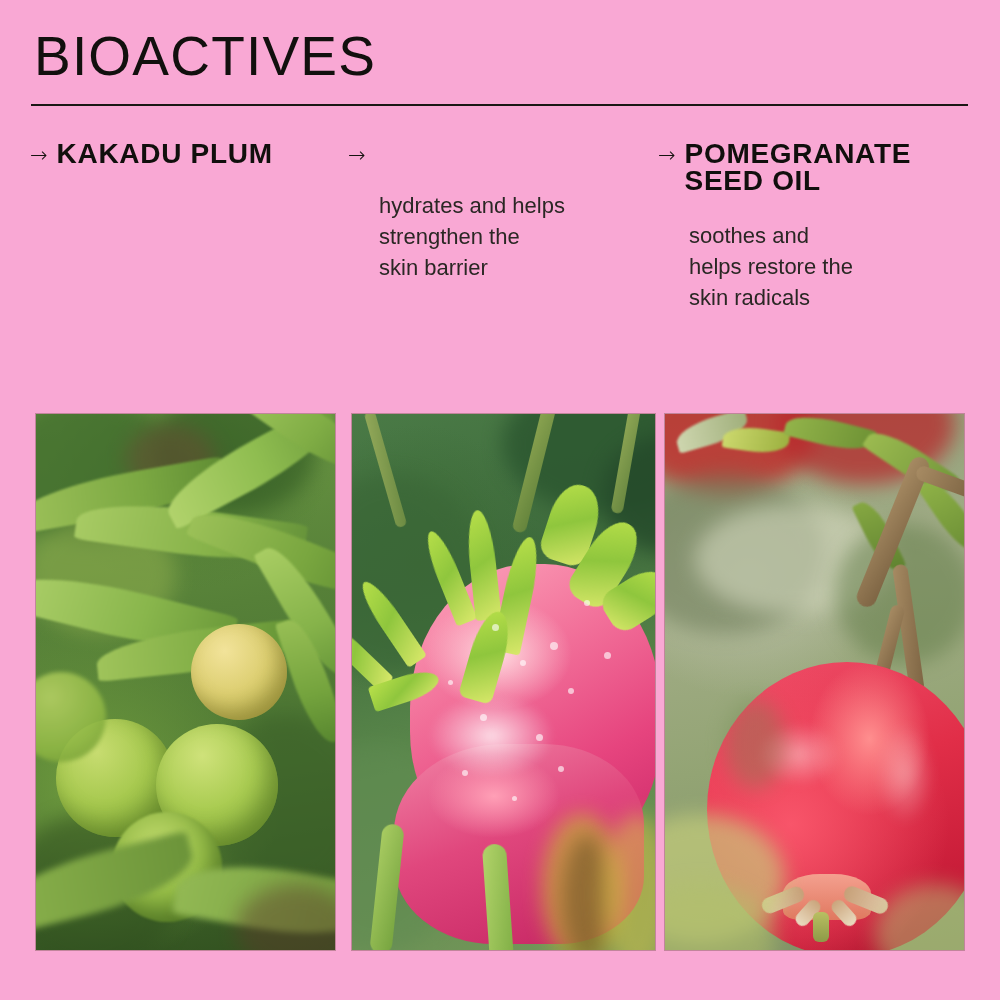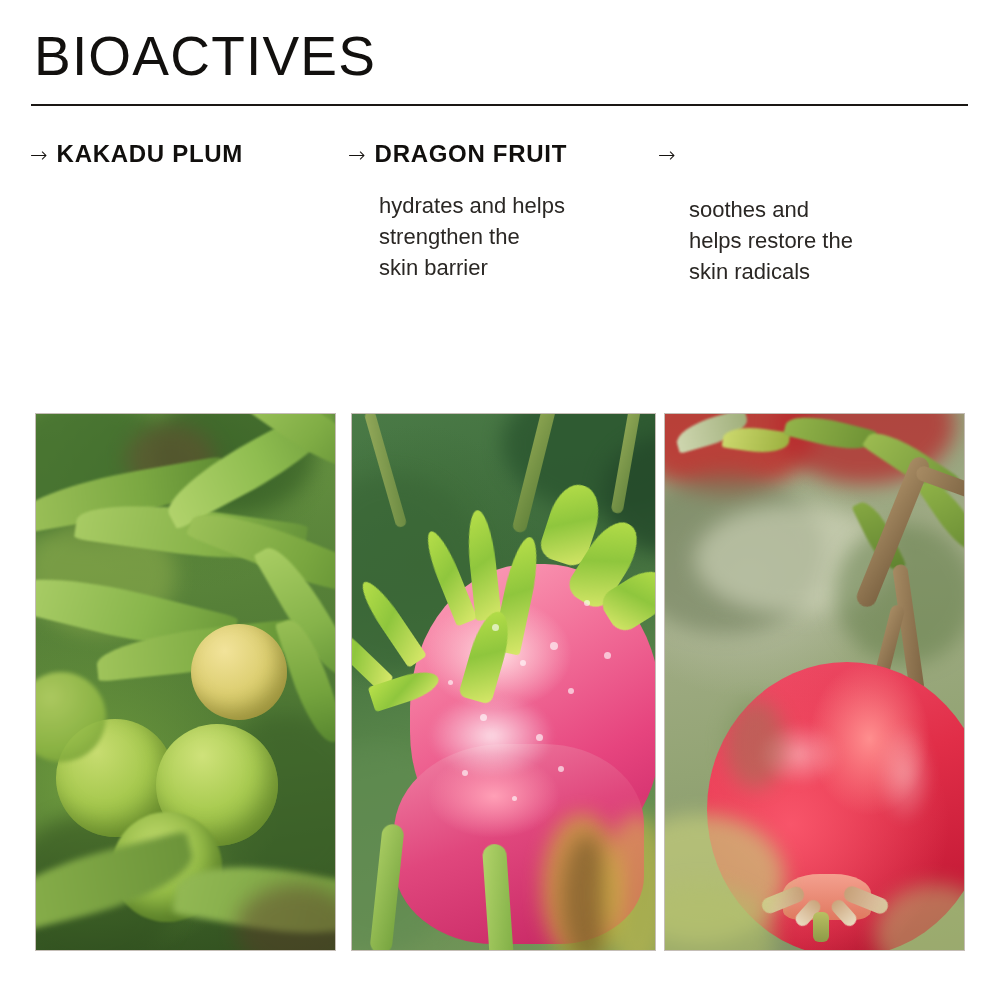--- a/index.html
+++ b/index.html
@@ -3,21 +3,21 @@
 <meta charset="utf-8">
 <style>
   html,body{margin:0;padding:0;}
   body{
     width:1000px;height:1000px;
     background:#faeade;
     font-family:"Liberation Sans", sans-serif;
     overflow:hidden;
     position:relative;
   }
-  .page{position:absolute;inset:0;background:#ffffff;}
+  .page{position:absolute;inset:0;background:#f9a8d4;}
 
   
   .title{
     position:absolute;left:34px;top:26px;
     font-size:55px;line-height:60px;
     font-weight:300;letter-spacing:1.2px;
     color:#12100e;
     font-family:"Liberation Sans", sans-serif;
     white-space:nowrap;
   }
@@ -33,21 +33,21 @@
   .col2{left:348px;width:310px;}
   .col3{left:658px;width:300px;}
 
   .head-row{display:flex;align-items:flex-start;gap:9px;}
   .arrow{
     font-size:21px;line-height:26px;color:#15120f;
     font-weight:300;flex:0 0 auto;padding-top:2px;
     font-family:"DejaVu Sans", sans-serif;
   }
   .head-name{
-    font-size:24px;line-height:27px;
+    font-size:28px;line-height:27px;
     font-weight:700;letter-spacing:0.7px;
     color:#110f0d;
     font-family:"Liberation Sans", sans-serif;
   }
   .desc{
     margin-top:22px;margin-left:31px;
     font-size:22px;line-height:31px;
     font-weight:300;color:#2a2724;
     font-family:"Liberation Sans", sans-serif;
     white-space:pre-line;
@@ -131,30 +131,31 @@
     <div class="col col1">
       <div class="head-row">
         <span class="arrow">→</span>
         <span class="head-name">KAKADU PLUM</span>
       </div>
     </div>
 
     <div class="col col2">
       <div class="head-row">
         <span class="arrow">→</span>
-        <span class="head-name">DRAGON FRUIT</span>
       </div>
       <div class="desc">hydrates and helps
 strengthen the
 skin barrier</div>
     </div>
 
     <div class="col col3">
       <div class="head-row">
         <span class="arrow">→</span>
+        <span class="head-name" style="white-space:pre-line">POMEGRANATE
+SEED OIL</span>
       </div>
       <div class="desc">soothes and
 helps restore the
 skin radicals</div>
     </div>
 
   </div>
 
   <div class="panels">
 

